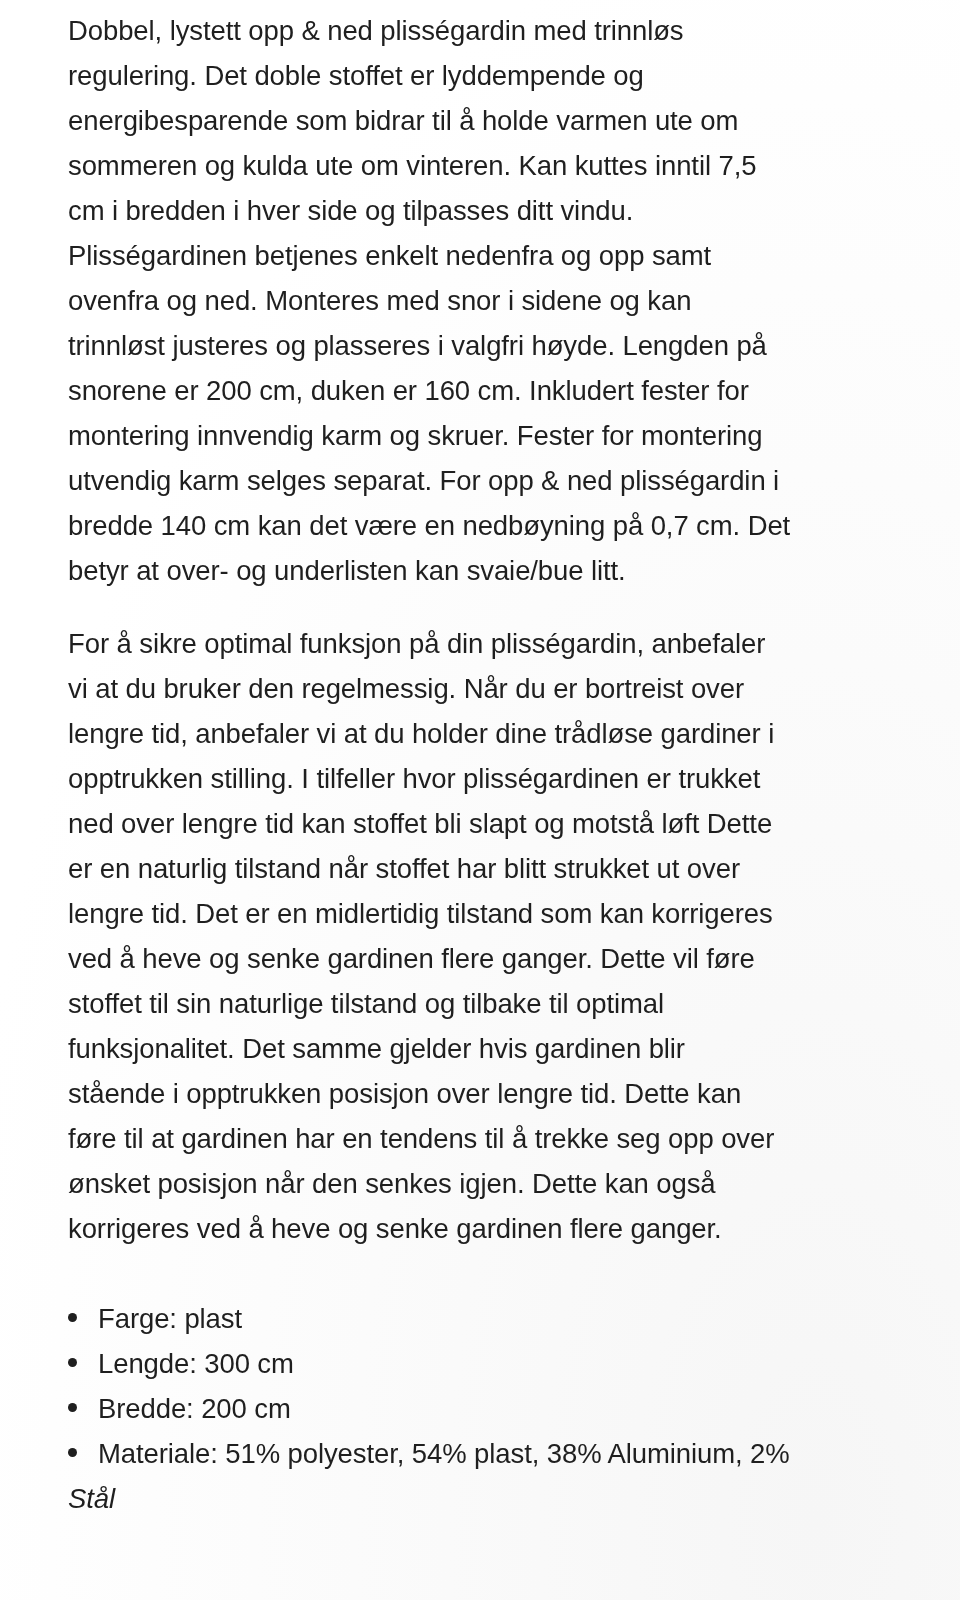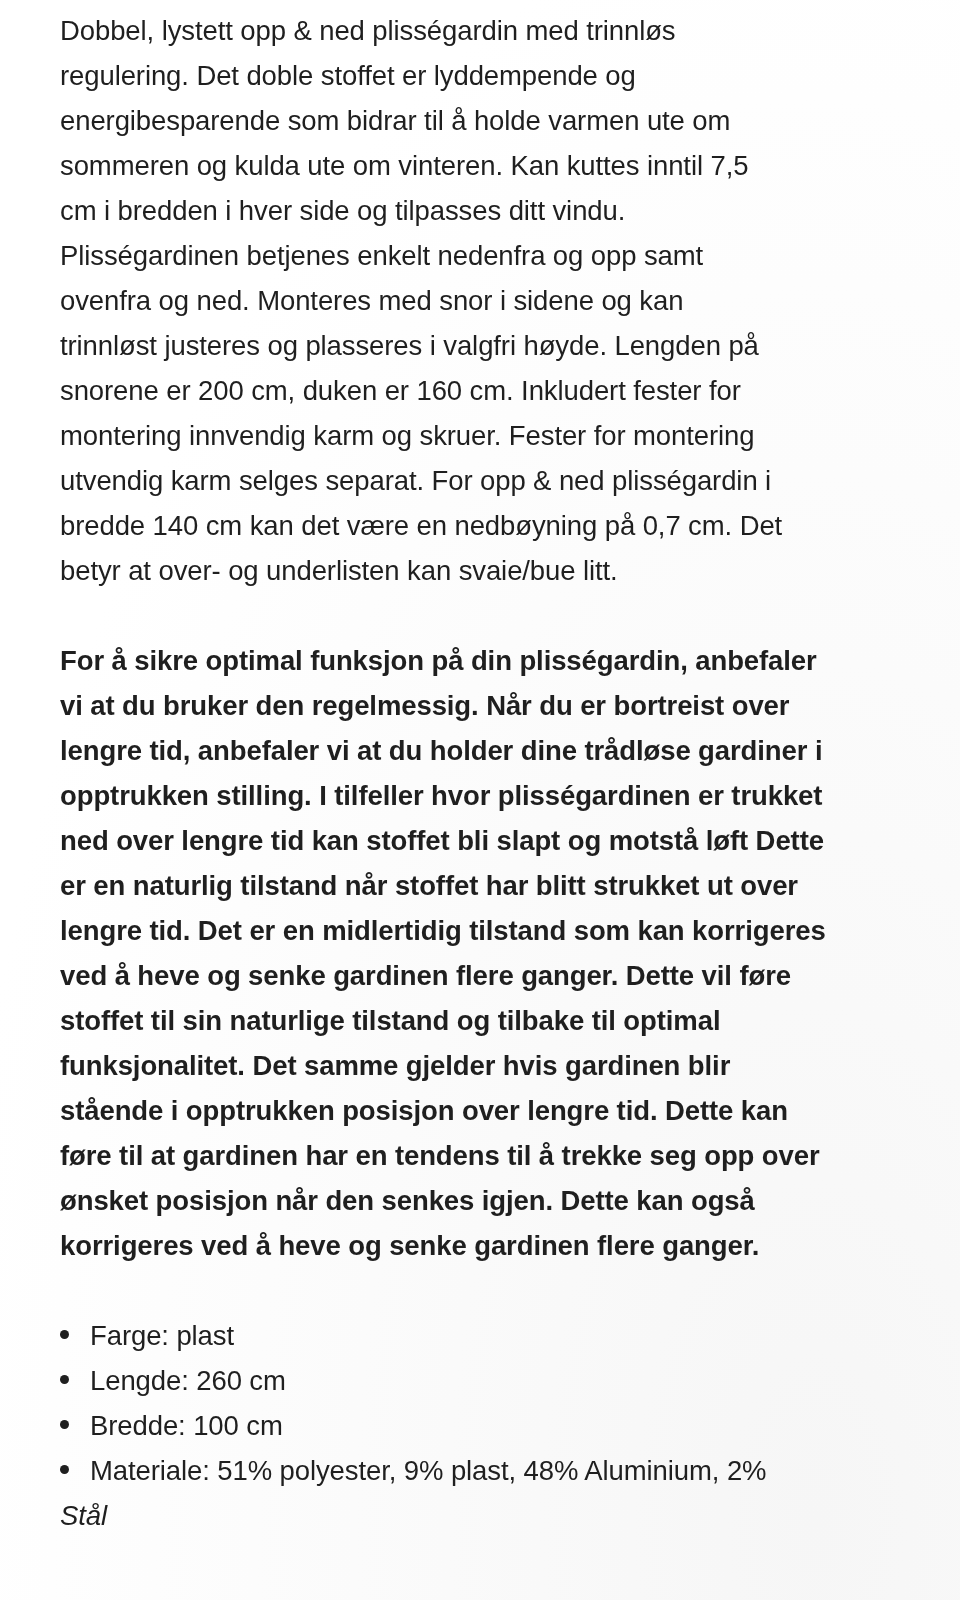--- a/index.html
+++ b/index.html
@@ -9,34 +9,33 @@
     body {
       width: 960px;
       height: 1600px;
       overflow: hidden;
       background: radial-gradient(ellipse at 85% 95%, #f6f6f6 0%, #fbfbfb 40%, #ffffff 75%);
       font-family: "Liberation Sans", "DejaVu Sans", sans-serif;
       color: #1f1f1f;
     }
     .content {
       position: absolute;
-      left: 60px;
+      left: 68px;
       top: 8px;
       width: 850px;
       font-size: 27.5px;
       line-height: 45px;
       letter-spacing: -0.1px;
     }
     .content p {
       margin: 0;
       white-space: pre-line;
     }
     .content p + p {
-      margin-top: 45px;
-      font-weight: bold;
+      margin-top: 28px;
     }
     .spec-list {
       list-style: none;
       margin: 45px 0 0 0;
       padding: 0;
     }
     .spec-list li {
       position: relative;
       padding-left: 30px;
     }
@@ -86,27 +85,27 @@
 ønsket posisjon når den senkes igjen. Dette kan også
 korrigeres ved å heve og senke gardinen flere ganger.</p>
 
   <ul class="spec-list">
     <li>
       <span class="bullet"></span>
       <span>Farge: plast</span>
     </li>
     <li>
       <span class="bullet"></span>
-      <span>Lengde: 260 cm</span>
+      <span>Lengde: 300 cm</span>
     </li>
     <li>
       <span class="bullet"></span>
-      <span>Bredde: 100 cm</span>
+      <span>Bredde: 200 cm</span>
     </li>
     <li>
       <span class="bullet"></span>
-      <span>Materiale: 51% polyester, 9% plast, 48% Aluminium, 2%</span>
+      <span>Materiale: 51% polyester, 54% plast, 38% Aluminium, 2%</span>
     </li>
     <li class="wrap-continue">
       <span>Stål</span>
     </li>
   </ul>
 </div>
 
 </body></html>

